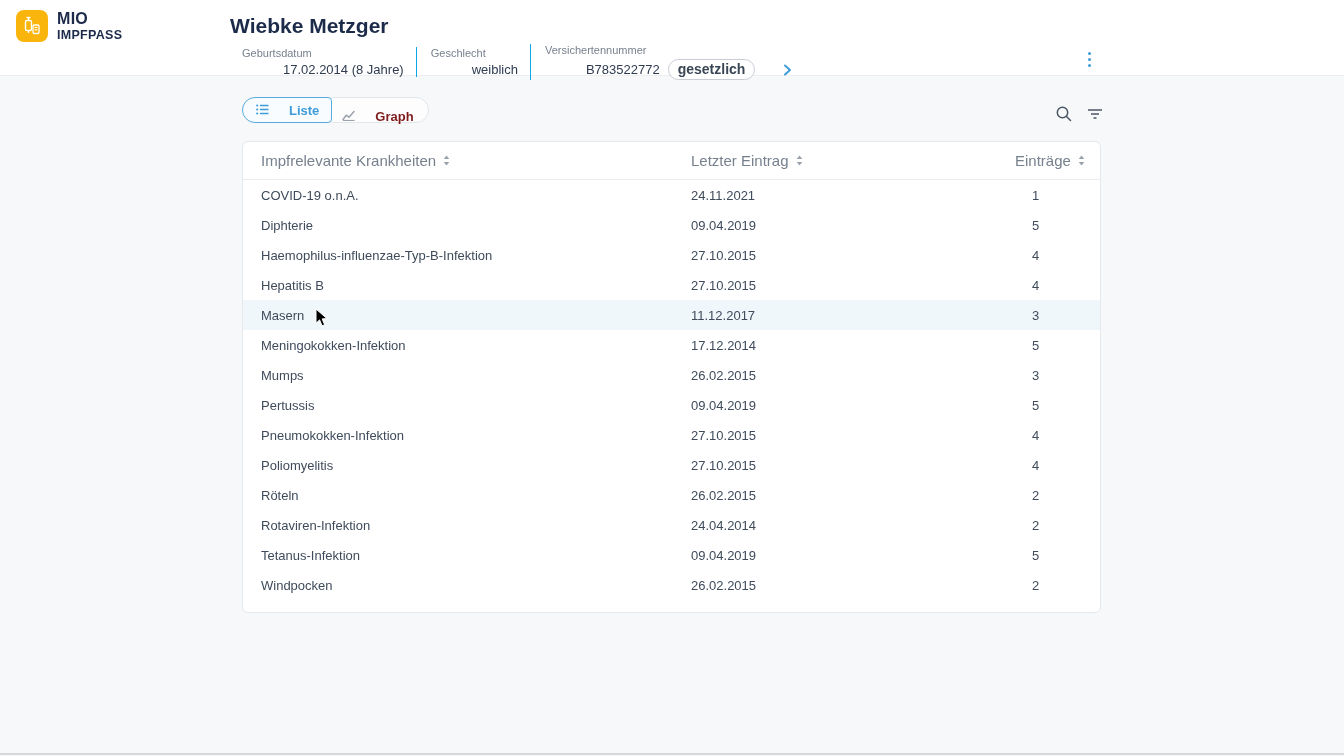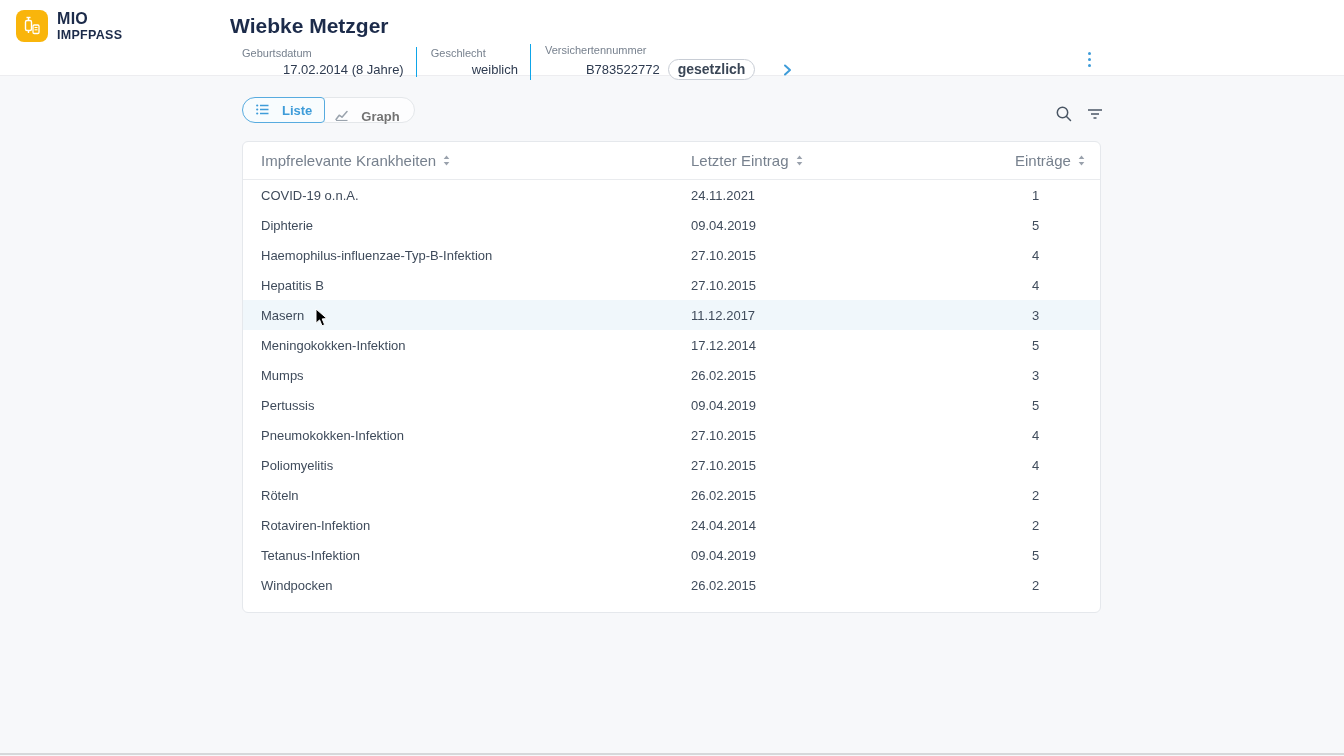--- a/index.html
+++ b/index.html
@@ -50,30 +50,30 @@
   .kebab-btn {
     position: absolute; left: 1080px; top: 46px; width: 18px; height: 26px;
     background: none; border: none; cursor: pointer;
     display: flex; flex-direction: column; align-items: center; justify-content: center; gap: 3px;
   }
   .kebab-btn .dot { width: 3px; height: 3px; border-radius: 50%; background: #3e9cd9; }
 
   
   .tabs { position: absolute; left: 242px; top: 97px; display: flex; height: 26px; }
   .tab {
-    display: flex; align-items: center; gap: 13px;
+    display: flex; align-items: center; gap: 20px;
     font-size: 13px; font-weight: 700; cursor: pointer;
     border: 1px solid transparent; background: #fff;
   }
   .tab.active {
     color: #3e9cd9; border-color: #57abdf; background: #f8fcfe;
     border-radius: 13px 4px 4px 13px; padding: 0 12px 0 13px; z-index: 1; position: relative;
   }
   .tab.inactive {
-    color: #737373; border-color: #e4e7ea; background: #fdfdfe;
+    color: #7f1d1d; border-color: #e4e7ea; background: #fdfdfe;
     border-radius: 4px 13px 13px 4px; padding: 12px 14px 0 12px;
     margin-left: -3px; z-index: 0;
   }
   .icon-btn {
     position: absolute; background: none; border: none; cursor: pointer; padding: 2px;
   }
   .search-btn { left: 1053px; top: 103px; }
   .filter-btn { left: 1085px; top: 106px; }
 
   

